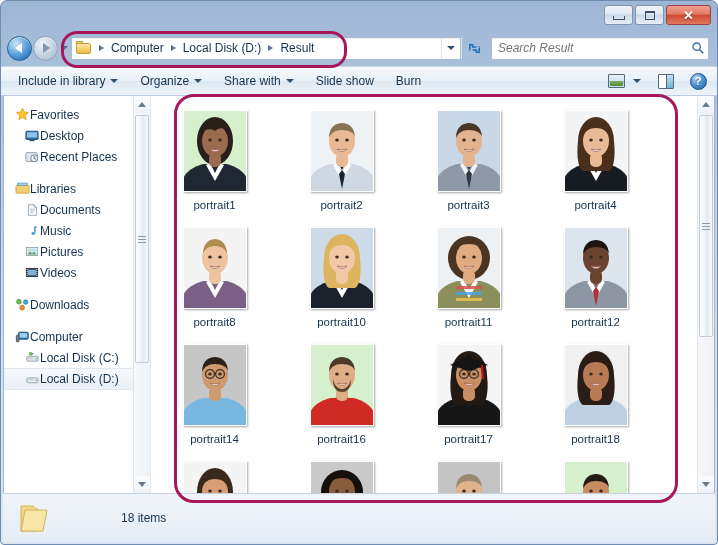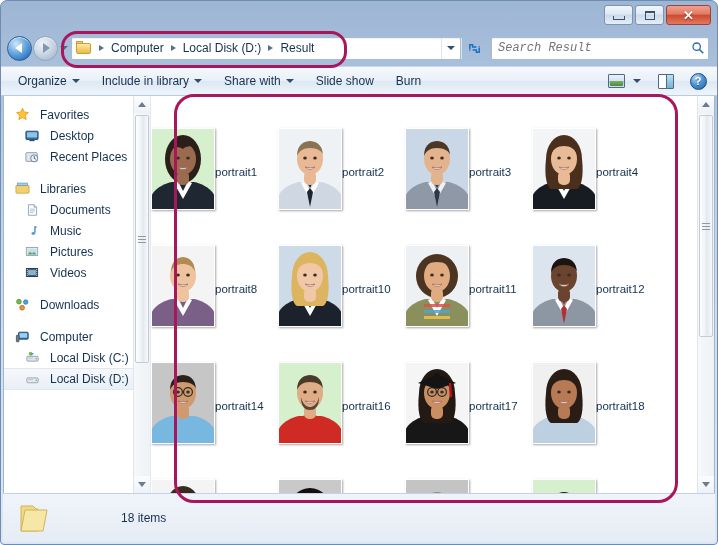--- a/index.html
+++ b/index.html
@@ -102,21 +102,21 @@
     width:24px;height:21px;display:flex;align-items:center;justify-content:center;
     border-left:1px solid #dde6ef;color:#1b6fc4;font-size:13px;line-height:1;
   }
   .searchbox{
     width:218px;height:23px;margin-left:5px;background:#fff;border:1px solid #a6bdd4;
     border-radius:2px;display:flex;align-items:center;box-sizing:border-box;
     box-shadow:inset 0 1px 1px rgba(0,0,0,.06);
   }
   .searchinput{
     flex:1;border:none;outline:none;background:transparent;font-style:italic;
-    font-size:12px;color:#8b8b8b;padding:0 6px;font-family:Liberation Mono, monospace;
+    font-size:12px;color:#8b8b8b;padding:0 6px;font-family:Liberation Sans, sans-serif;
   }
   .mag{
     width:20px;display:flex;align-items:center;justify-content:center;
   }
   .mag svg{display:block;}
   
   .toolbar{
     height:30px;flex:0 0 30px;
     background:linear-gradient(to bottom,#f6f9fc 0%,#e9f0f8 48%,#dde8f4 50%,#eef4fa 100%);
     border-top:1px solid #c7d7e8;border-bottom:1px solid #b9cbe0;
@@ -160,21 +160,21 @@
     margin:0 2px;box-sizing:border-box;
   }
   
   .navpane{
     width:146px;flex:0 0 146px;background:#ffffff;position:relative;overflow:hidden;
     border-right:1px solid #e3e9ef;
   }
   .navlist{padding:8px 0 0 0;}
   .navgroup{margin-bottom:11px;}
   .navitem{
-    display:flex;align-items:center;gap:10px;height:21px;padding-left:20px;
+    display:flex;align-items:center;gap:0;height:21px;padding-left:20px;
     font-size:12px;color:#14324f;white-space:nowrap;box-sizing:border-box;
   }
   .navitem.root{padding-left:10px;}
   .navitem.selected{
     background:linear-gradient(to bottom,#f6f8fb 0%,#e9eff6 100%);
     border-top:1px solid #dfe7ef;border-bottom:1px solid #dfe7ef;
     height:22px;
   }
   .navicon{width:16px;height:16px;flex:0 0 16px;display:flex;align-items:center;justify-content:center;}
   
@@ -200,21 +200,21 @@
   
   .content{
     flex:1;position:relative;background:#ffffff;overflow:hidden;
   }
   .grid{
     position:absolute;left:0;right:17px;top:0;bottom:0;overflow:hidden;
     padding:14px 0 0 0;box-sizing:border-box;
   }
   .gridrow{display:flex;}
   .cell{
-    width:127px;height:117px;display:flex;flex-direction:row;align-items:center;
+    width:127px;height:117px;display:flex;flex-direction:column;align-items:center;
     box-sizing:border-box;
   }
   .thumbwrap{
     height:82px;display:flex;align-items:flex-end;justify-content:center;
   }
   .thumb{
     width:62px;height:80px;border:1px solid #ffffff;
     box-shadow:1px 1px 2px rgba(0,0,0,.35);
     overflow:hidden;position:relative;background:#eee;
   }
@@ -299,25 +299,25 @@
         <svg width="14" height="14" viewBox="0 0 16 16">
           <circle cx="6.5" cy="6.5" r="4.2" fill="none" stroke="#2d6ca8" stroke-width="1.5"></circle>
           <line x1="9.7" y1="9.7" x2="14" y2="14" stroke="#2d6ca8" stroke-width="1.8"></line>
         </svg>
       </div>
     </div>
   </div>
 
   <div class="toolbar">
     <div class="tbitem">
+      <span>Include in library</span>
+      <i class="tbcaret"></i>
+    </div>
+    <div class="tbitem">
       <span>Organize</span>
-      <i class="tbcaret"></i>
-    </div>
-    <div class="tbitem">
-      <span>Include in library</span>
       <i class="tbcaret"></i>
     </div>
     <div class="tbitem">
       <span>Share with</span>
       <i class="tbcaret"></i>
     </div>
     <div class="tbitem">
       <span>Slide show</span>
     </div>
     <div class="tbitem">

